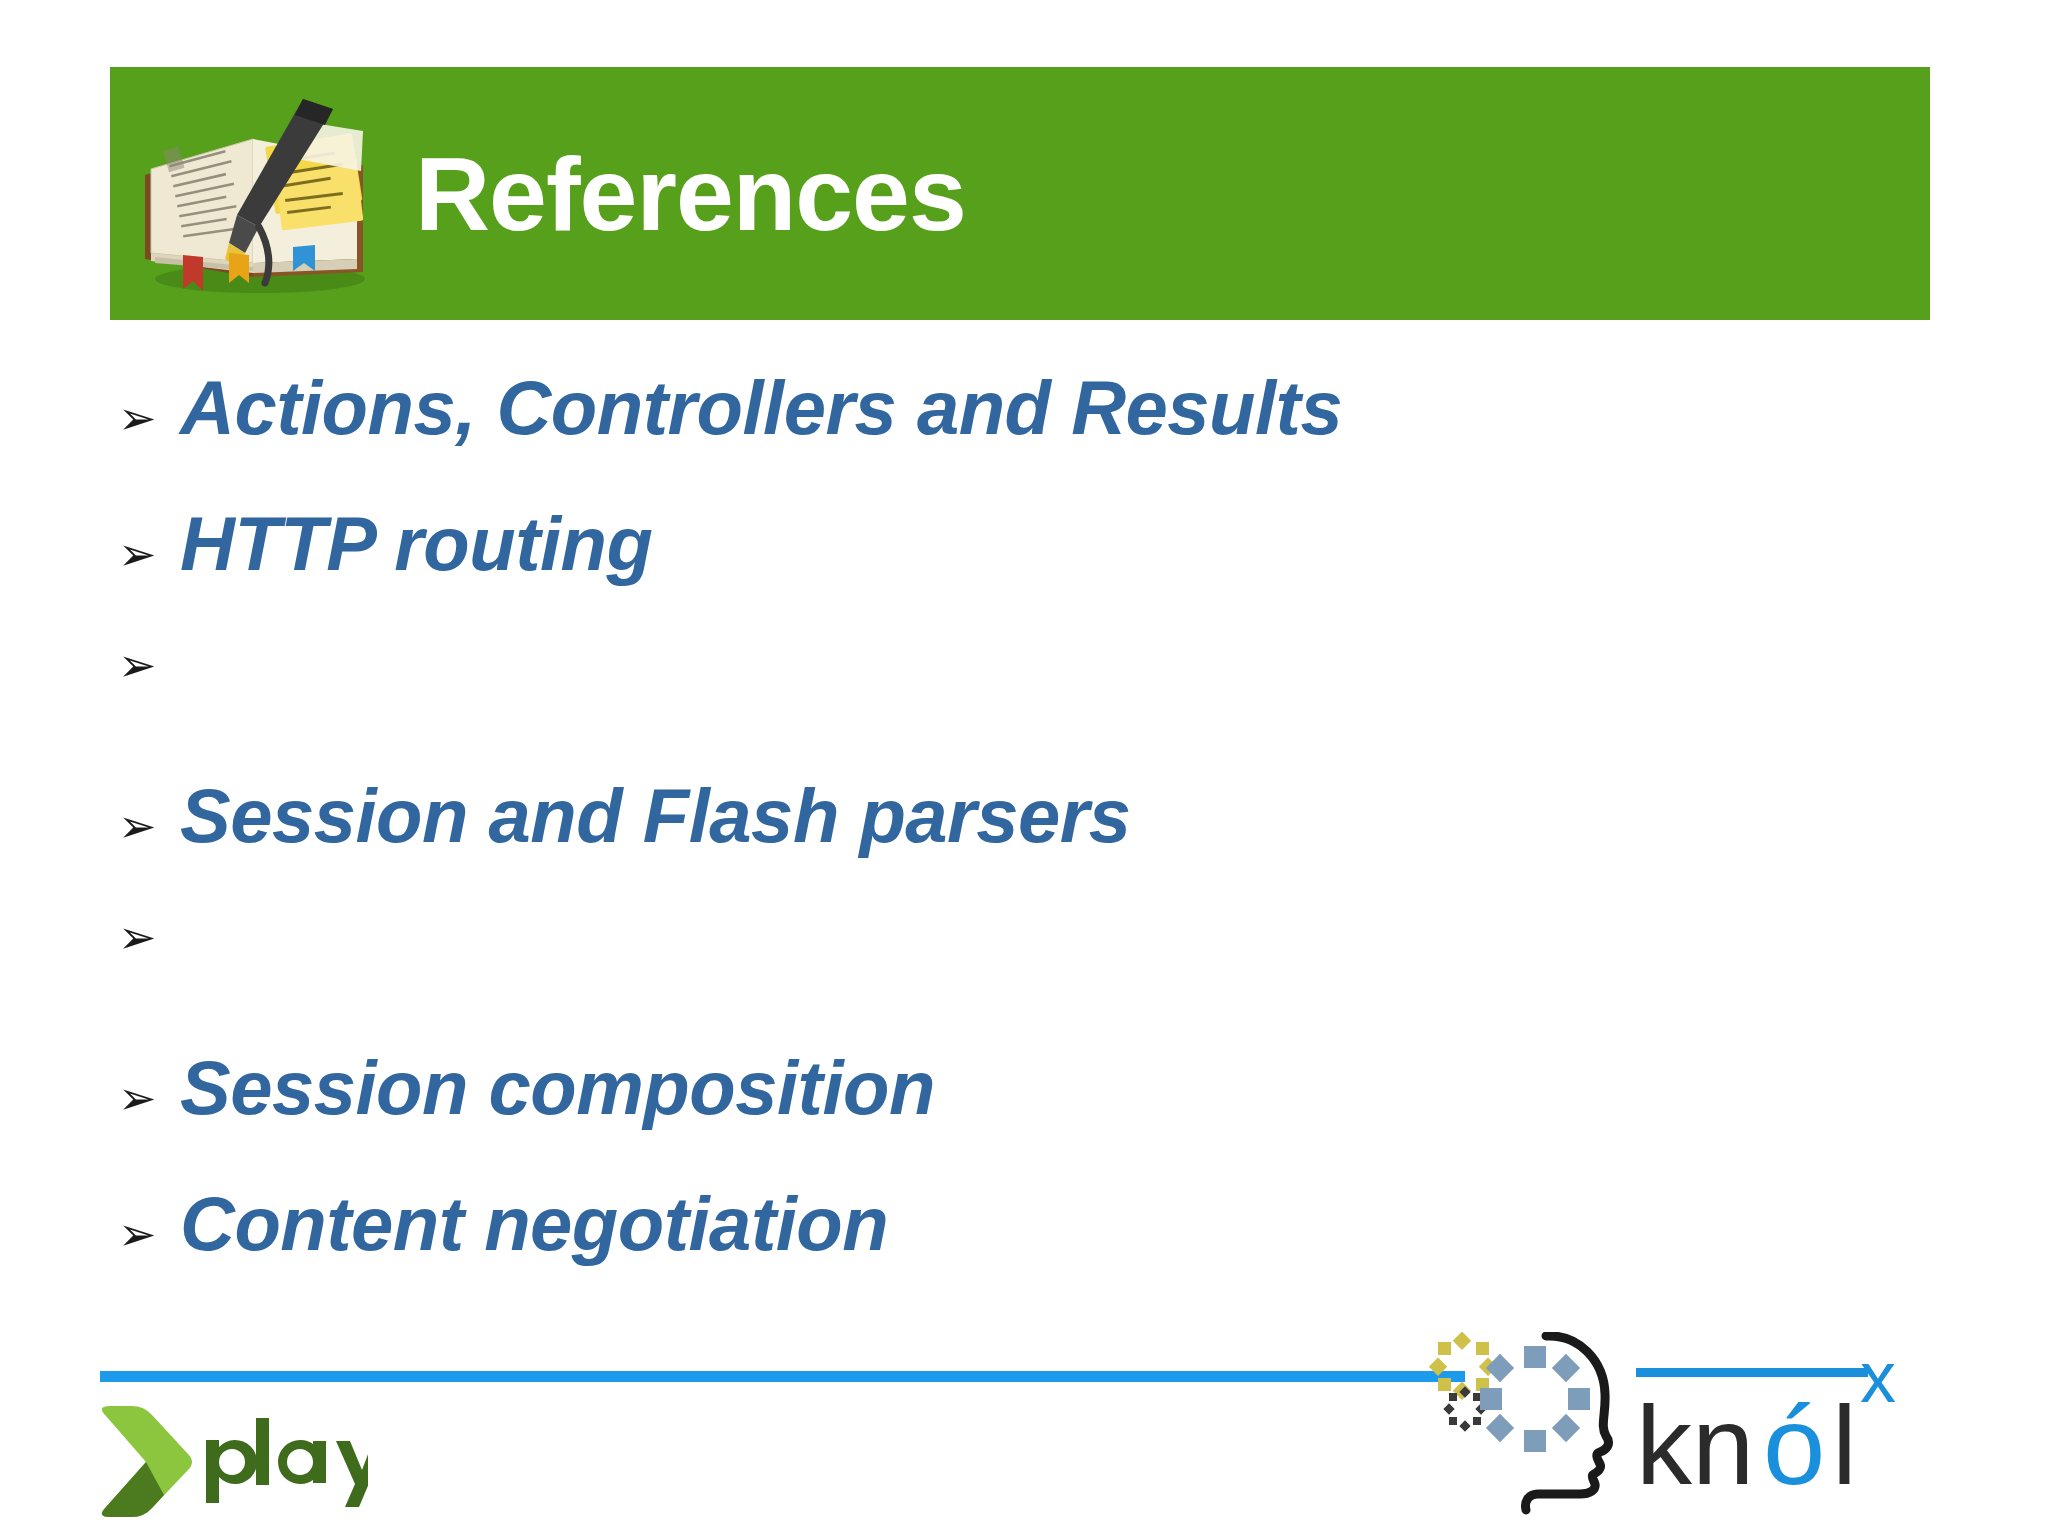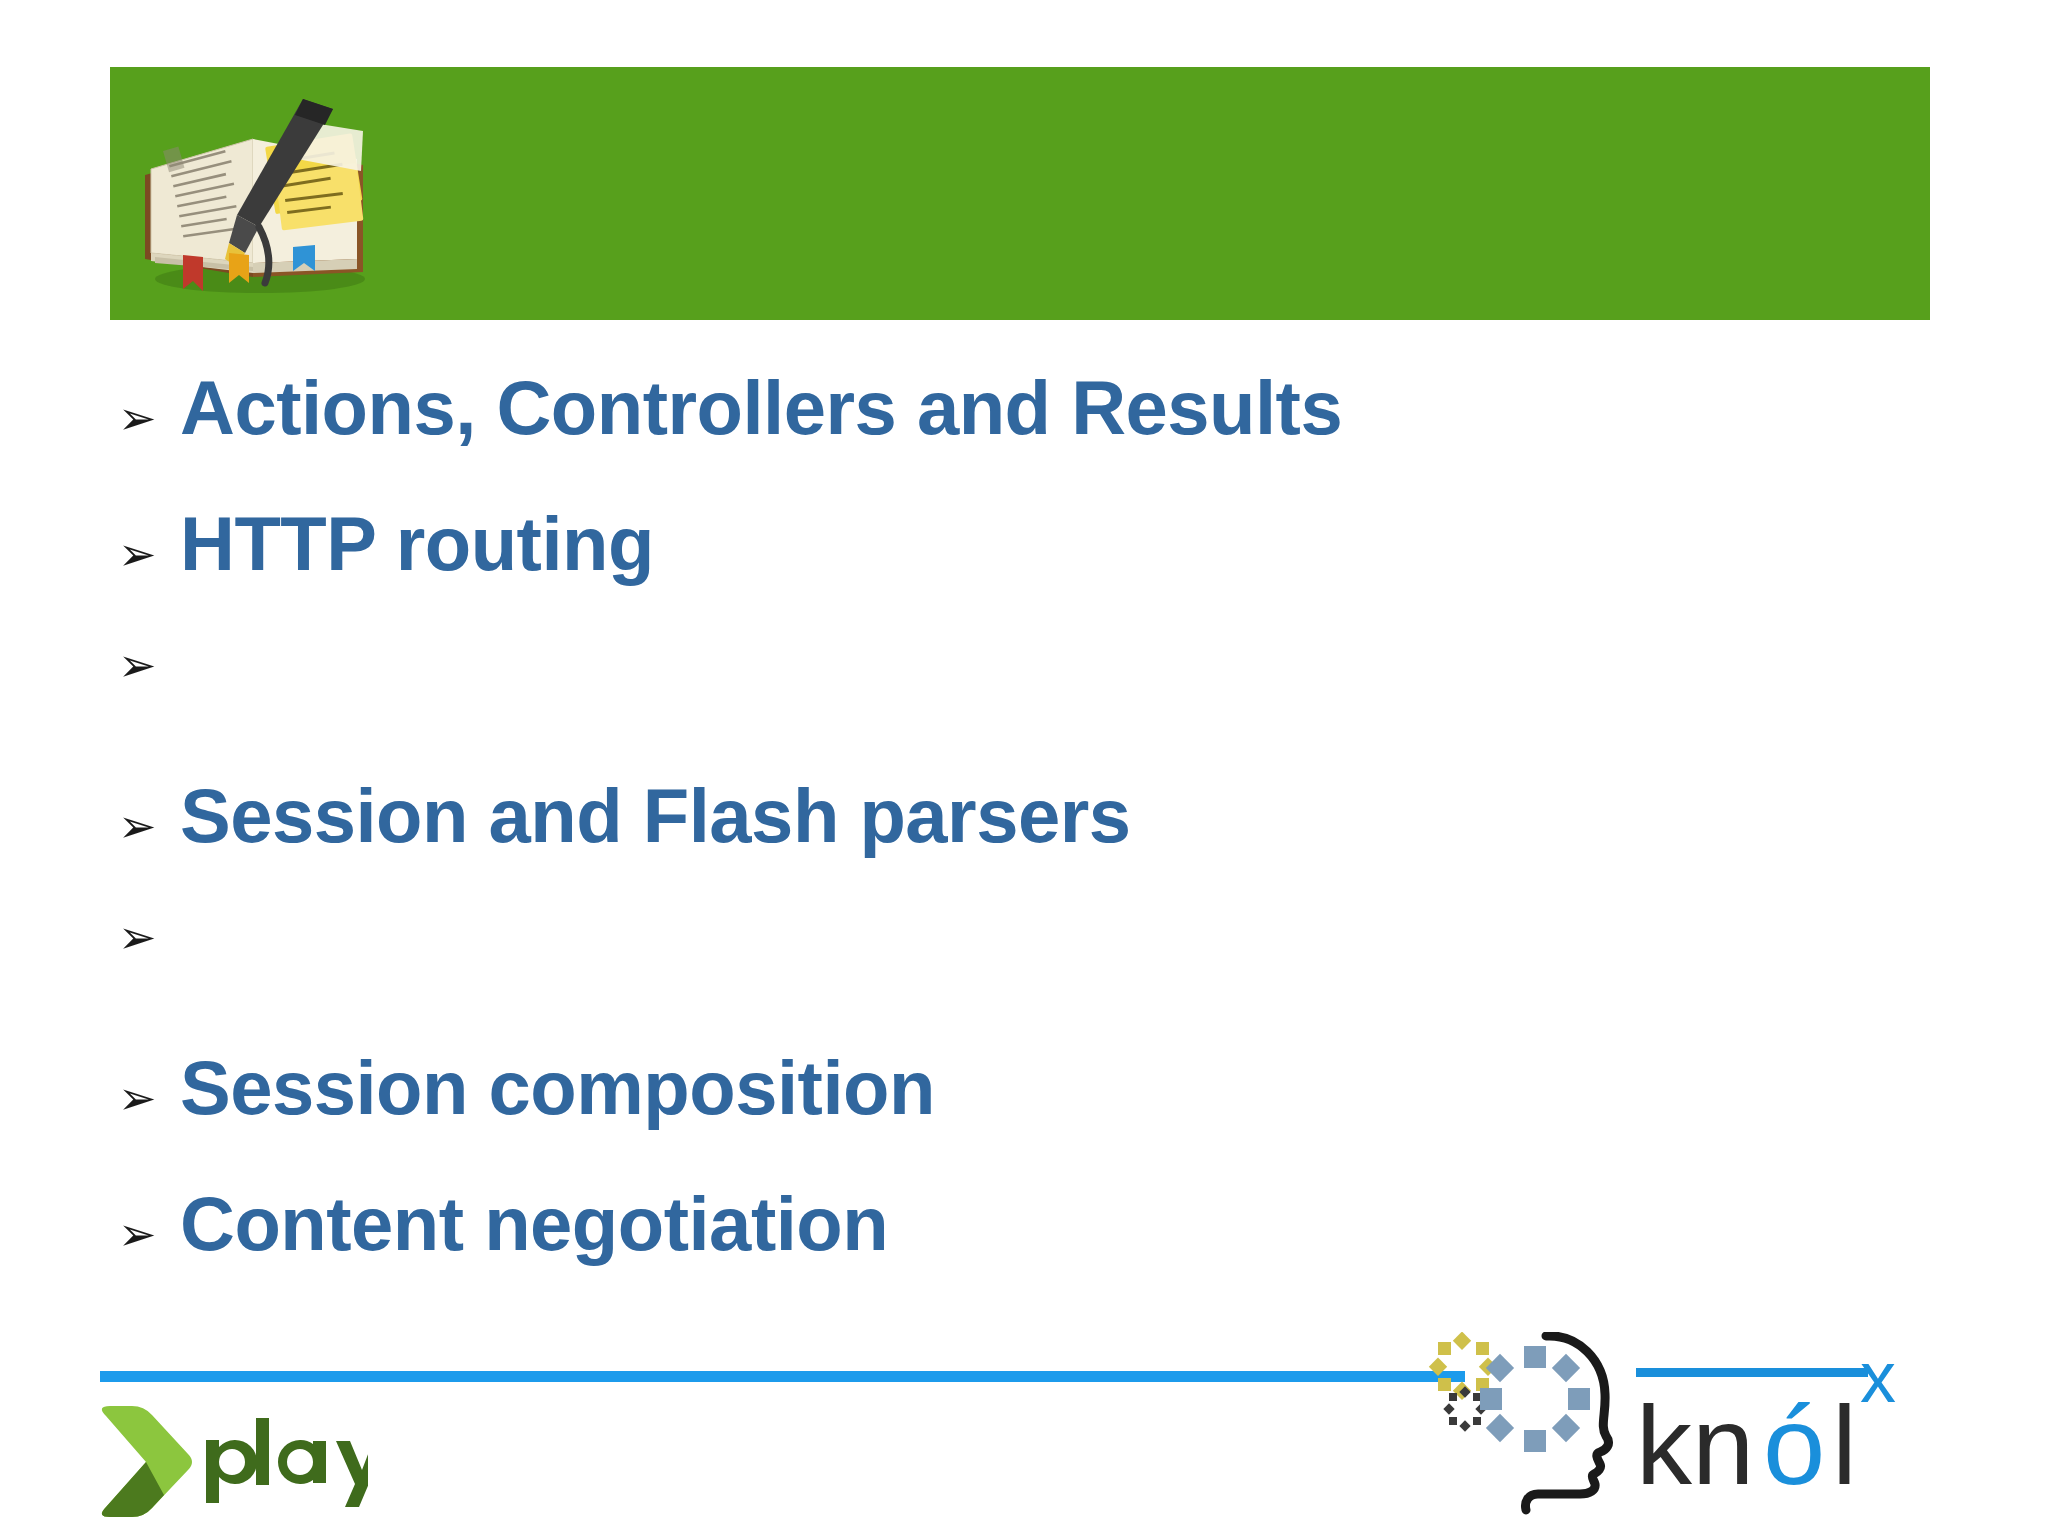--- a/index.html
+++ b/index.html
@@ -72,20 +72,21 @@
     padding-left: 8px;
     box-sizing: border-box;
   }
   .bullet-label {
     color: #31679e;
     font-size: 76px;
     font-weight: bold;
     line-height: 1;
     white-space: nowrap;
     letter-spacing: -0.5px;
+    font-style: italic;
   }
 
   
   #footer-rule {
     position: absolute;
     left: 100px;
     top: 1371px;
     width: 1365px;
     height: 11px;
     background: #1c9bec;
@@ -164,20 +165,21 @@
 
           <path d="M134 140 Q150 170 140 196" stroke="#3b3b3b" stroke-width="7" fill="none" stroke-linecap="round"></path>
         </g>
 
         <path d="M58 168 L78 170 L78 204 L68 194 L58 202 Z" fill="#c0392b"></path>
         <path d="M104 166 L124 168 L124 196 L114 188 L104 196 Z" fill="#e8a317"></path>
         <path d="M168 160 L190 158 L190 184 L179 176 L168 184 Z" fill="#2f93d6"></path>
       </svg>
     </div>
 
+    <div id="title-text">References</div>
   </div>
 
   <div id="bullet-list">
 
     <div class="bullet-row">
       <span class="bullet-marker">➢</span>
       <span class="bullet-label">Actions, Controllers and Results</span>
     </div>
 
     <div class="bullet-row">

